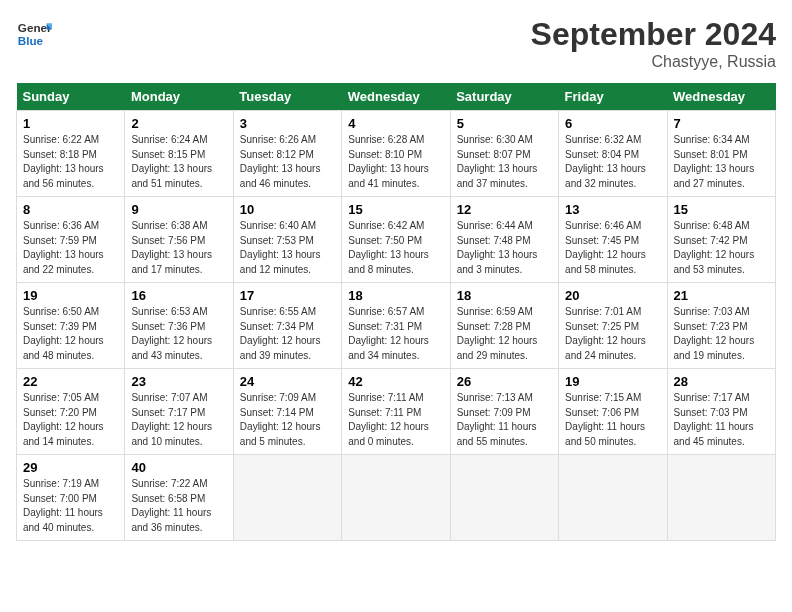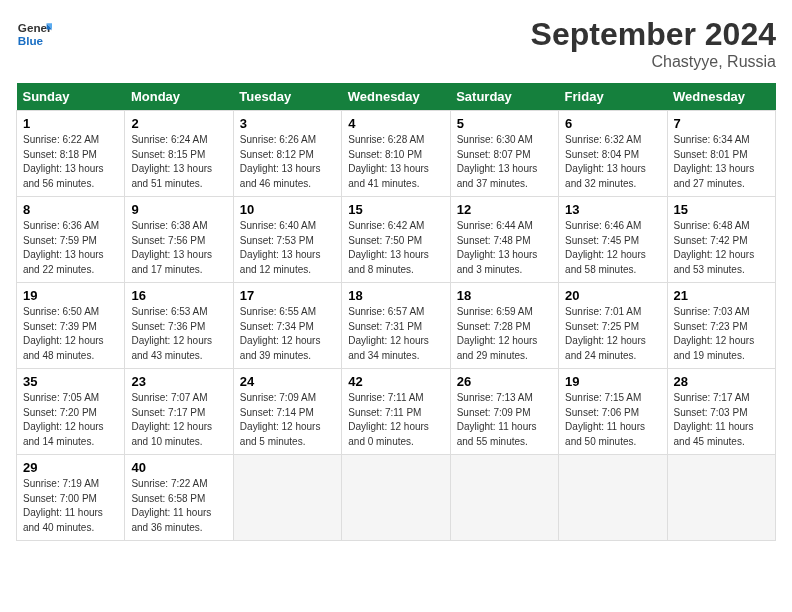--- a/index.html
+++ b/index.html
@@ -192,21 +192,21 @@
           <span class="day-num">20</span>
           <div class="day-info">Sunrise: 7:01 AM<br>Sunset: 7:25 PM<br>Daylight: 12 hours and 24 minutes.</div>
         </td>
         <td>
           <span class="day-num">21</span>
           <div class="day-info">Sunrise: 7:03 AM<br>Sunset: 7:23 PM<br>Daylight: 12 hours and 19 minutes.</div>
         </td>
       </tr>
       <tr>
         <td>
-          <span class="day-num">35</span>
+          <span class="day-num">22</span>
           <div class="day-info">Sunrise: 7:05 AM<br>Sunset: 7:20 PM<br>Daylight: 12 hours and 14 minutes.</div>
         </td>
         <td>
           <span class="day-num">23</span>
           <div class="day-info">Sunrise: 7:07 AM<br>Sunset: 7:17 PM<br>Daylight: 12 hours and 10 minutes.</div>
         </td>
         <td>
           <span class="day-num">24</span>
           <div class="day-info">Sunrise: 7:09 AM<br>Sunset: 7:14 PM<br>Daylight: 12 hours and 5 minutes.</div>
         </td>

